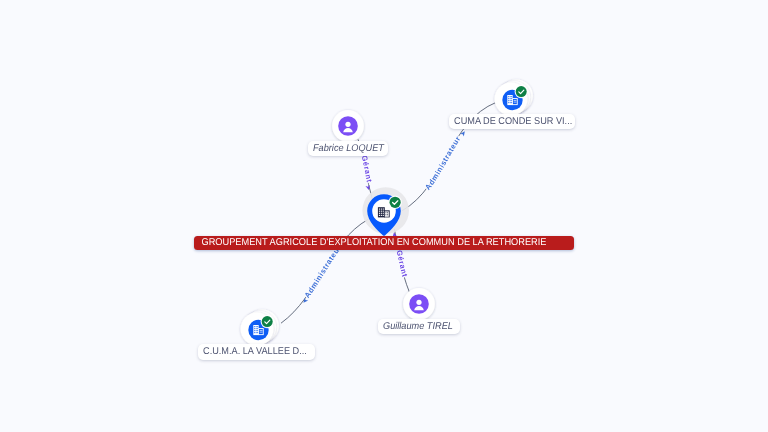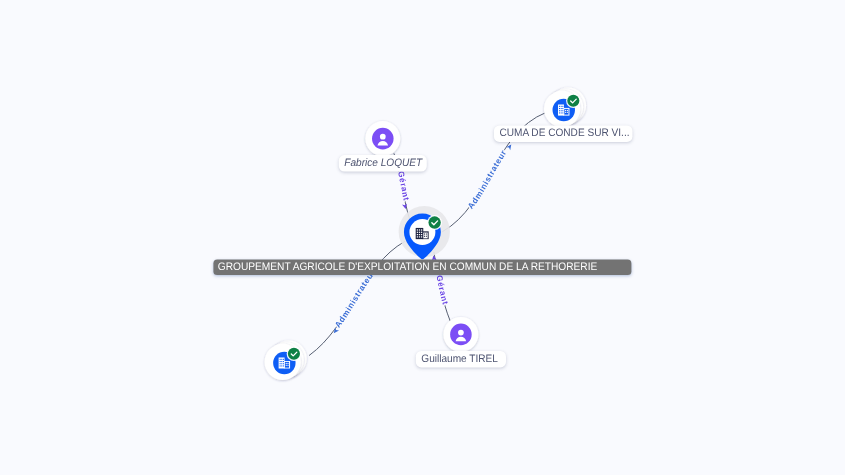--- a/index.html
+++ b/index.html
@@ -6,23 +6,23 @@
 html,body{margin:0;padding:0;width:768px;height:432px;overflow:hidden;background:#f9fafe;
   font-family:"Liberation Sans",sans-serif;-webkit-font-smoothing:antialiased;text-rendering:geometricPrecision;}
 #stage{position:relative;width:768px;height:432px;background:#f9fafe;}
 svg#edges{position:absolute;left:0;top:0;width:768px;height:432px;overflow:visible;}
 .edge-path{fill:none;stroke:#555d70;stroke-width:0.9;}
 .edge-label{font-size:7.5px;font-weight:700;letter-spacing:0.55px;
   paint-order:stroke fill;stroke:#f9fafe;stroke-width:2.4px;stroke-linejoin:round;}
 .nodeholder{position:absolute;left:0;top:0;width:768px;height:432px;}
 .chip{position:absolute;background:#fff;border-radius:5px;box-sizing:border-box;overflow:hidden;
   height:15.3px;line-height:15.3px;padding:0 5px;font-size:9.85px;color:#4d5370;white-space:nowrap;
-  box-shadow:0 1px 3px rgba(40,50,90,.22);}
+  box-shadow:0 1px 3px rgba(40,50,90,.22);text-align:right;}
 .chip>span{display:inline-block;width:100%;transform:scaleX(0.932);transform-origin:left center;}
-.chip.main{background:#737373;color:#fff;font-size:9.9px;border-radius:3.5px;
+.chip.main{background:#b91c1c;color:#fff;font-size:9.9px;border-radius:3.5px;
   height:14px;line-height:14px;padding:0 3.7px;box-shadow:0 1px 3px rgba(20,60,140,.32);}
 .chip.main>span{transform:scaleX(0.935);}
 .nodegfx{position:absolute;transform:translate(-50%,-50%);line-height:0;}
 .nodegfx svg{display:block;overflow:visible;}
 </style>
 </head>
 <body>
 
 <div id="stage" style="background: rgb(249, 250, 254);">
 
@@ -190,16 +190,17 @@
         <circle cx="22" cy="22" r="15.9" fill="#fff" filter="url(#person-shadow)"></circle>
         <circle cx="22" cy="22" r="9.8" fill="#7c4ef5"></circle>
         <circle cx="22" cy="20.3" r="2.6" fill="#fff"></circle>
         <path d="M17.2 28.2c0.4-2.4 2.4-4.1 4.8-4.1s4.4 1.7 4.8 4.1z" fill="#fff"></path>
       </svg>
     </div>
 
     <div class="chip main" style="left: 194.1px; top: 236.1px; width: 380.1px;"><span>GROUPEMENT AGRICOLE D'EXPLOITATION EN COMMUN DE LA RETHORERIE</span></div>
     <div class="chip" style="left: 308.1px; top: 140.9px; width: 79.5px; font-style: italic;"><span>Fabrice LOQUET</span></div>
     <div class="chip" style="left: 449.2px; top: 113.8px; width: 125.6px;"><span>CUMA DE CONDE SUR VI...</span></div>
-    <div class="chip" style="left: 378.3px; top: 319.1px; width: 82.1px;"><span>Guillaume TIREL</span></div>
+    <div class="chip" style="left: 198.1px; top: 344.4px; width: 116.9px;"><span>C.U.M.A. LA VALLEE D...</span></div>
+    <div class="chip" style="left: 378.3px; top: 319.1px; width: 82.1px; font-style: italic;"><span>Guillaume TIREL</span></div>
 
   </div>
 </div>
 
 </body></html>

